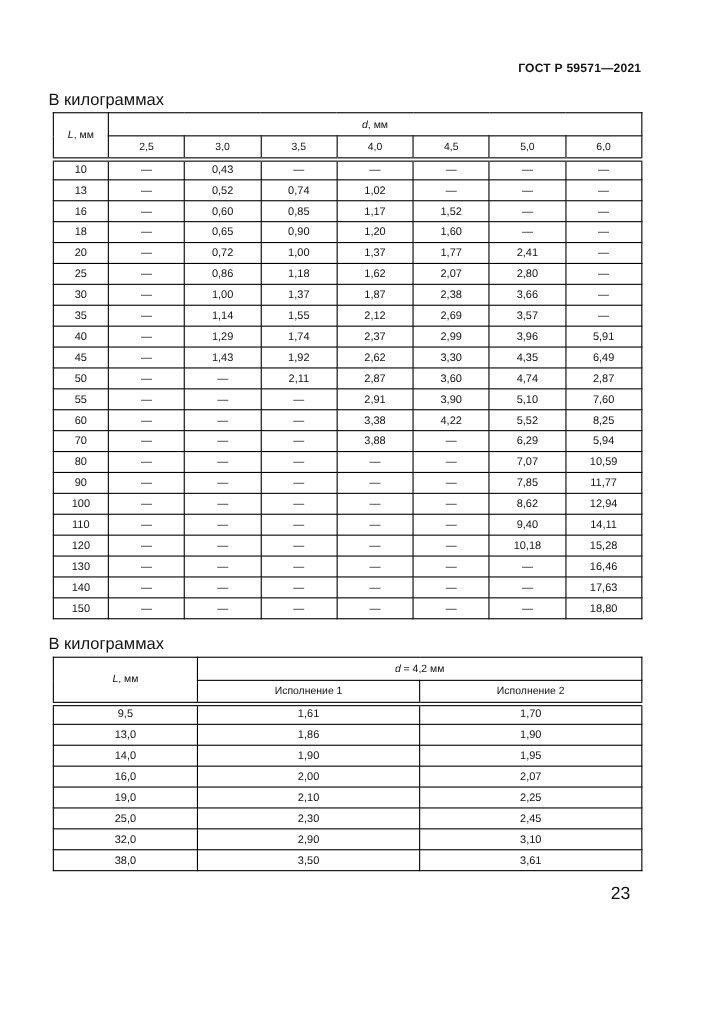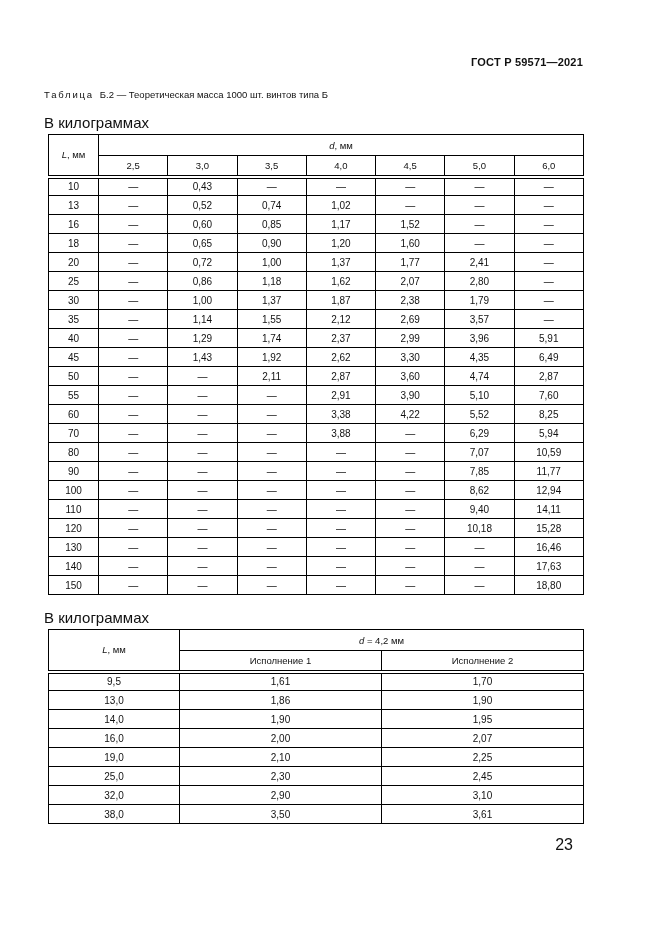--- a/index.html
+++ b/index.html
@@ -25,23 +25,20 @@
 
   .page-number { text-align:right; font-size:16px; margin-top:12px; padding-right:10px; }
 </style>
 </head>
 <body>
 
 <div class="page">
 
   <div class="doc-header">ГОСТ Р 59571—2021</div>
 
-  <div class="caption">
-    <span class="spaced">Таблица</span><span>Б.2 — Теоретическая масса 1000 шт. винтов типа Б</span>
-  </div>
   <div class="units">В килограммах</div>
 
   <table>
     <colgroup>
       <col style="width:50px">
       <col span="7" style="width:69.28px">
     </colgroup>
     <thead>
       <tr>
         <th rowspan="2" class="dbl"><span class="sym">L</span><span>, мм</span></th>
@@ -118,21 +115,21 @@
           <td>2,80</td>
           <td>—</td>
         </tr>
         <tr>
           <td>30</td>
           <td>—</td>
           <td>1,00</td>
           <td>1,37</td>
           <td>1,87</td>
           <td>2,38</td>
-          <td>1,79</td>
+          <td>3,66</td>
           <td>—</td>
         </tr>
         <tr>
           <td>35</td>
           <td>—</td>
           <td>1,14</td>
           <td>1,55</td>
           <td>2,12</td>
           <td>2,69</td>
           <td>3,57</td>

